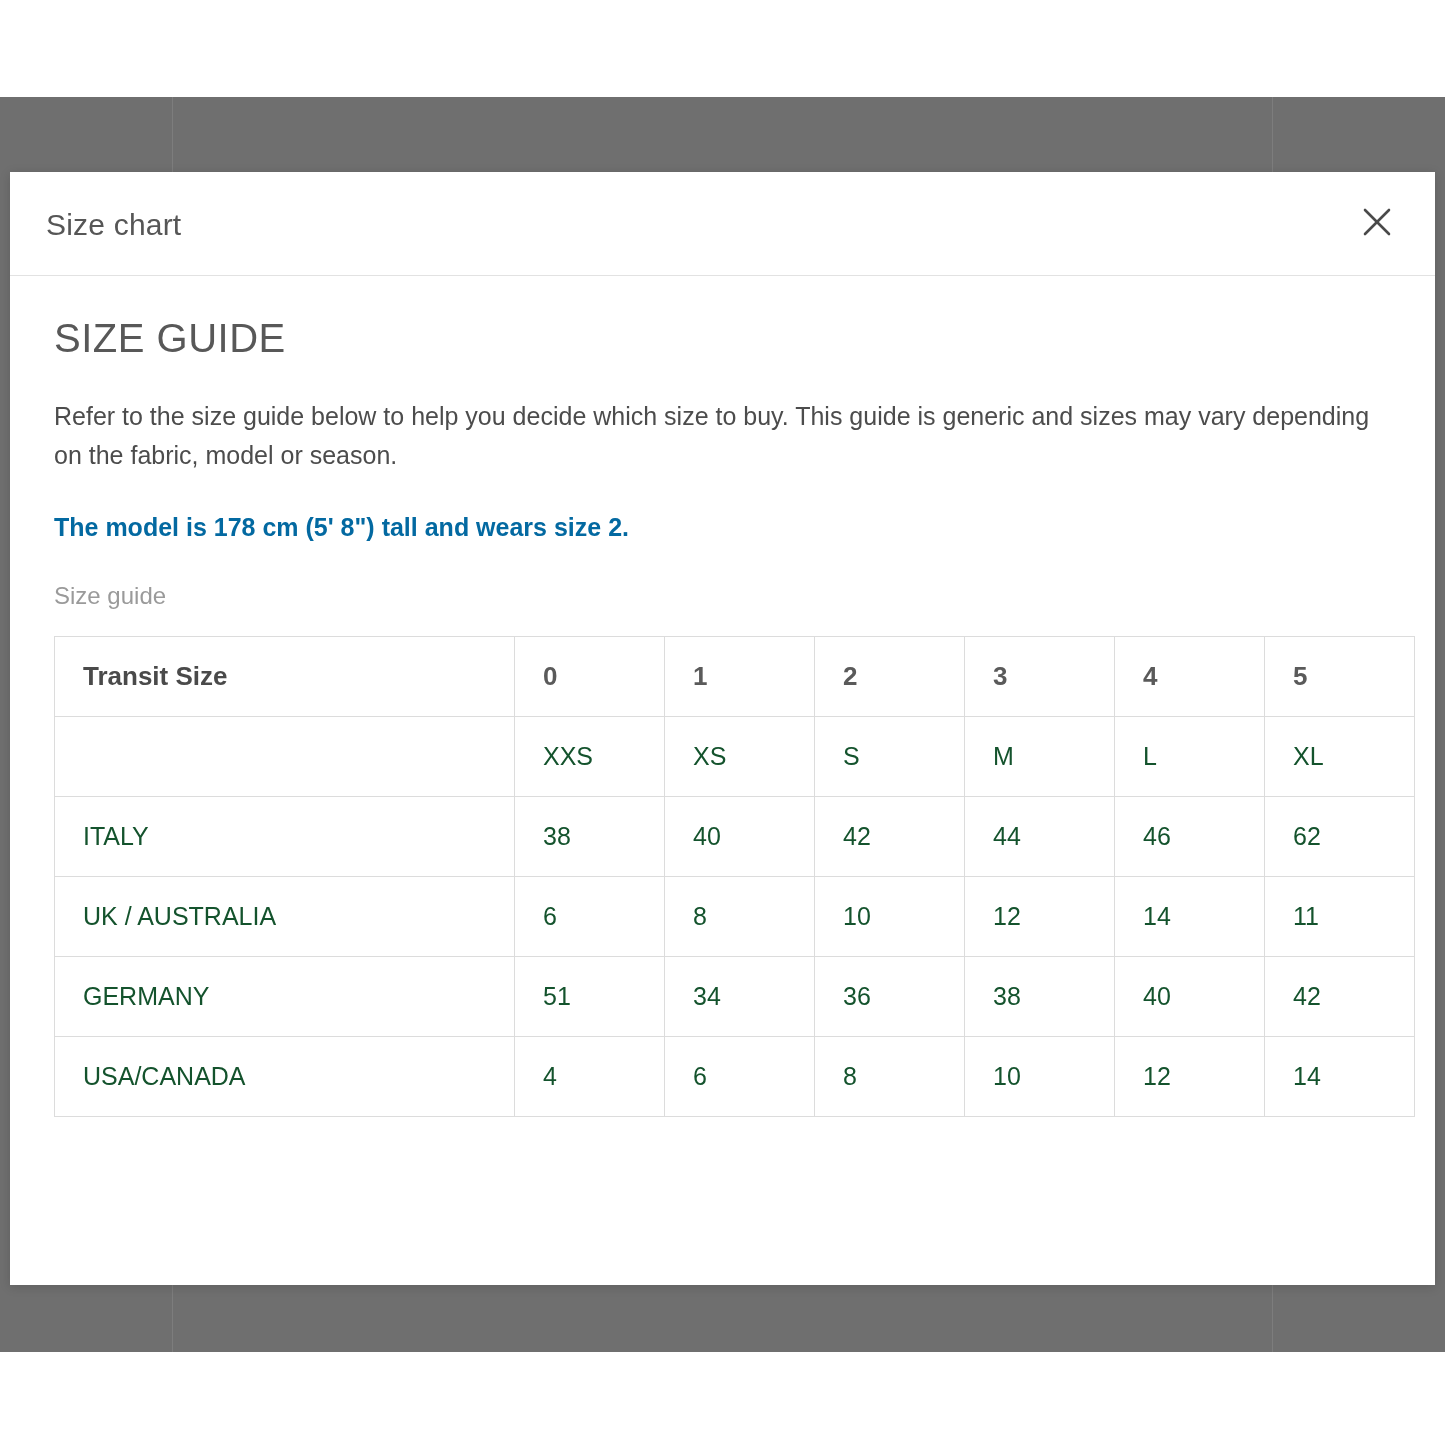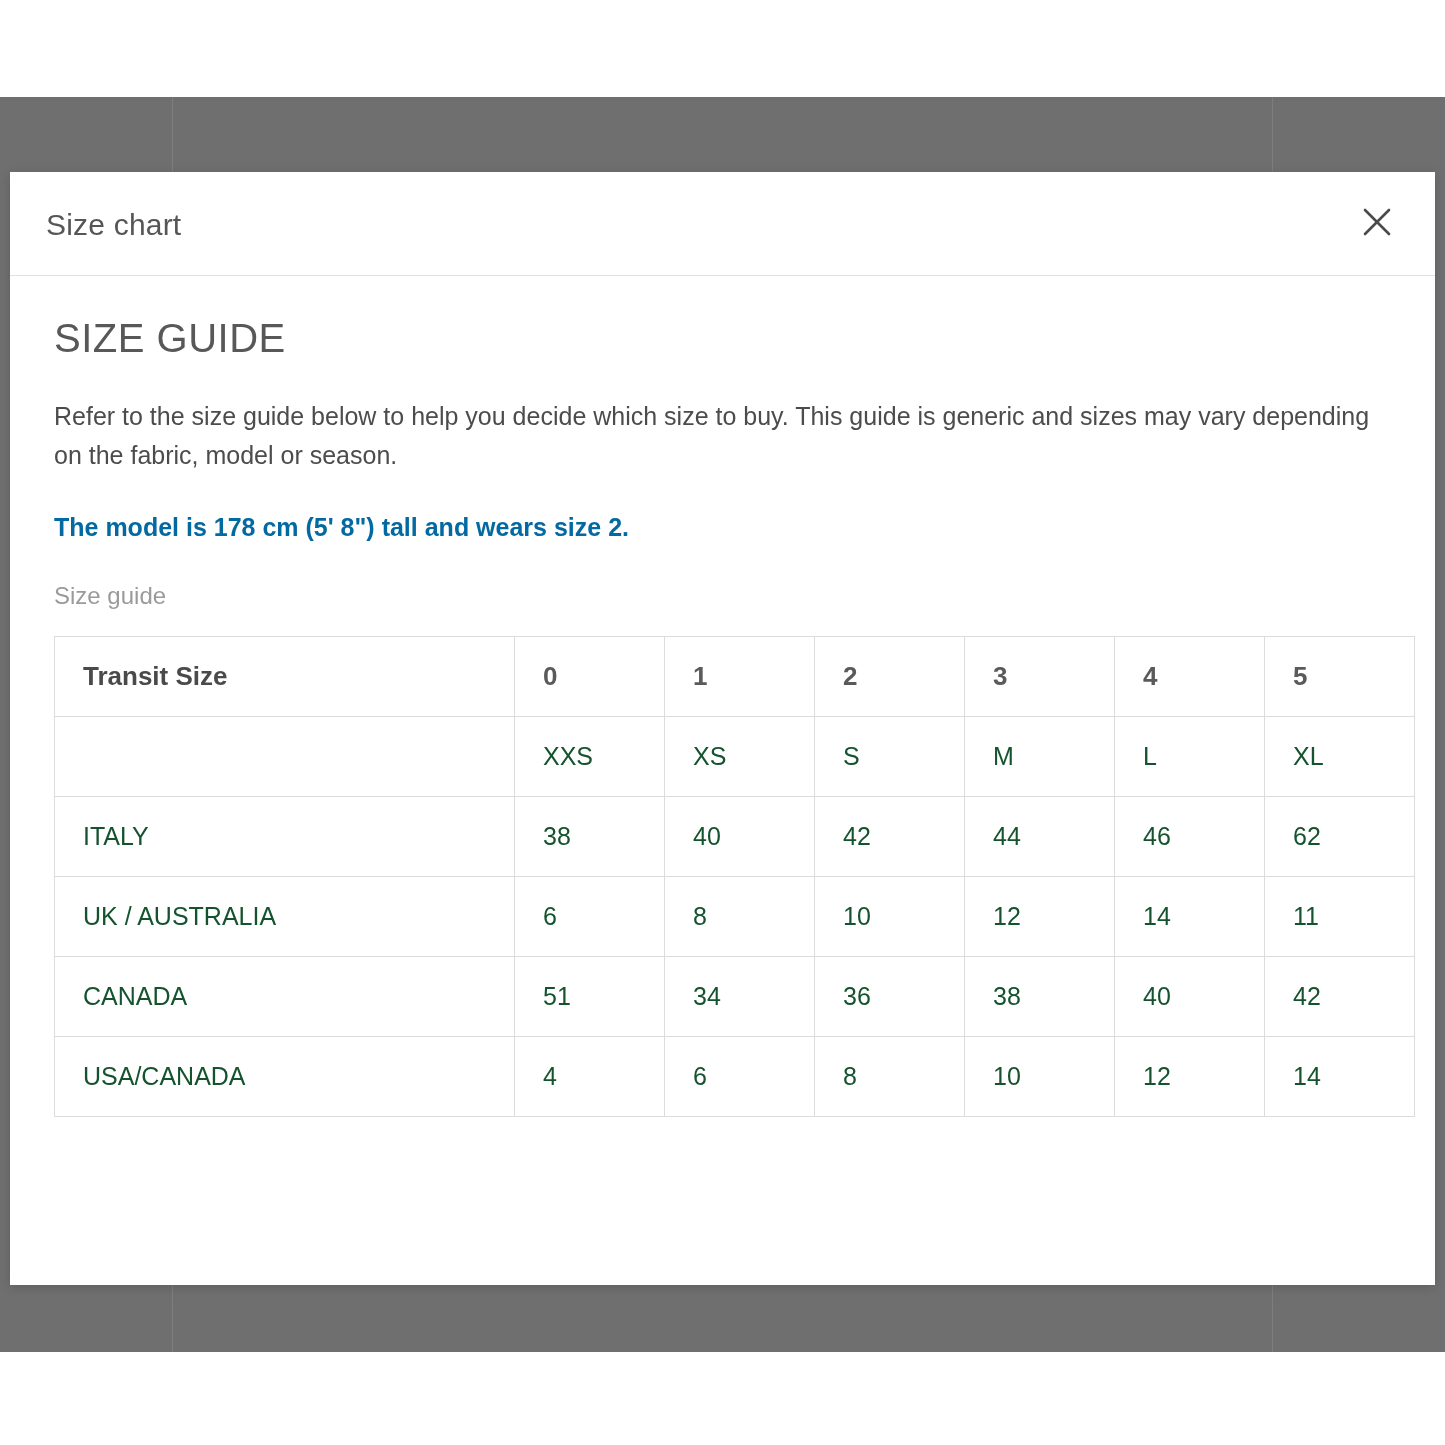--- a/index.html
+++ b/index.html
@@ -223,21 +223,21 @@
           <tr>
             <td>UK / AUSTRALIA</td>
             <td>6</td>
             <td>8</td>
             <td>10</td>
             <td>12</td>
             <td>14</td>
             <td>11</td>
           </tr>
           <tr>
-            <td>CANADA</td>
+            <td>GERMANY</td>
             <td>51</td>
             <td>34</td>
             <td>36</td>
             <td>38</td>
             <td>40</td>
             <td>42</td>
           </tr>
           <tr>
             <td>USA/CANADA</td>
             <td>4</td>

